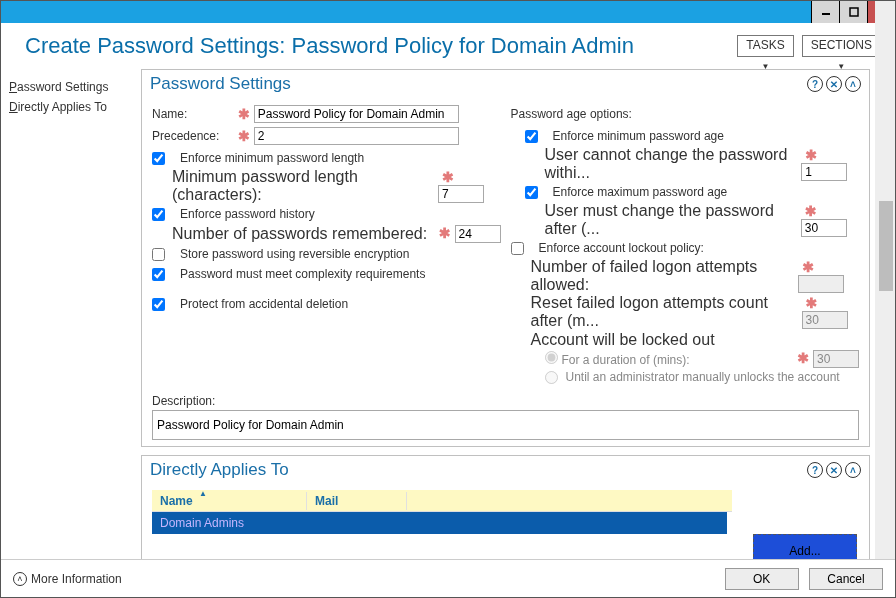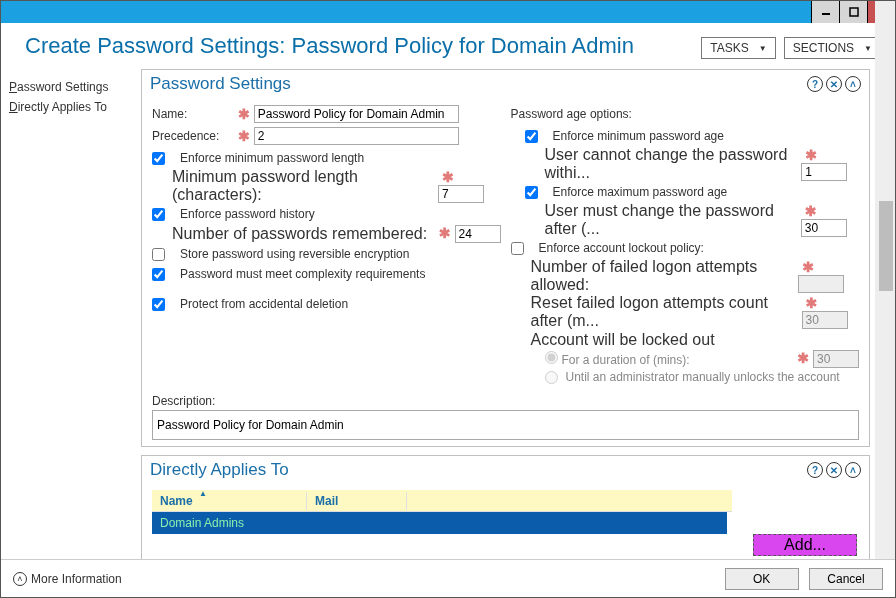--- a/index.html
+++ b/index.html
@@ -3,23 +3,23 @@
 <meta charset="utf-8">
 <style>
   * { box-sizing: border-box; font-family: "Segoe UI", Tahoma, sans-serif; }
   body { margin: 0; background: #fff; width: 896px; height: 598px; overflow: hidden; position: relative; border: 1px solid #555; }
   .titlebar { height: 22px; background: #1ba1e2; position: relative; }
   .winbtns { position: absolute; right: 0; top: 0; display: flex; }
   .winbtn { width: 28px; height: 22px; border-left: 1px solid #000; display: flex; align-items: center; justify-content: center; font-size: 11px; font-weight: bold; }
   .winbtn.min { background: #d6d6d6; }
   .winbtn.max { background: #d6d6d6; }
   .winbtn.cls { background: #c75050; color: #000; }
-  .header { display: flex; align-items: flex-end; justify-content: space-between; padding: 10px 14px 10px 24px; color: #0a6ea9; font-size: 22px; font-weight: 300; }
+  .header { display: flex; align-items: center; justify-content: space-between; padding: 10px 14px 10px 24px; color: #0a6ea9; font-size: 22px; font-weight: 300; }
   .hdr-btns { display: flex; gap: 8px; }
-  .dropbtn { border: 1px solid #777; background: #fff; color: #333; font-size: 12px; padding: 2px 8px; display: flex; align-items: center; gap: 10px; height: 22px; }
+  .dropbtn { border: 1px solid #777; background: #fff; color: #333; font-size: 12px; padding: 2px 8px; display: flex; align-items: center; gap: 10px; height: 22px; flex-direction: column; }
   .dropbtn .tri { font-size: 8px; color:#333; }
   .layout { display: flex; height: 505px; }
   .sidenav { width: 140px; padding: 8px 6px; font-size: 12px; color: #333; }
   .sidenav div { padding: 3px 2px; cursor: pointer; }
   .sidenav .accel { text-decoration: underline; }
   .main { flex: 1; padding-right: 25px; overflow: hidden; position:relative;}
   .section { border: 1px solid #c0c0c0; margin-bottom: 8px; background: #fff; position: relative; }
   .sect-head { display: flex; justify-content: space-between; align-items: center; padding: 4px 8px 4px 8px; font-size: 17px; color: #1a6fa8; font-weight: 300; }
   .sect-icons { display: flex; gap: 3px; }
   .sect-icons span { width: 16px; height: 16px; border: 1px solid #333; border-radius: 50%; display: flex; align-items: center; justify-content: center; font-size: 10px; font-weight: bold; cursor: pointer; }
@@ -37,23 +37,23 @@
   .sub { margin-left: 20px; display: flex; align-items: center; justify-content: space-between; min-height: 20px; }
   .sub-lbl { font-size: 16px; }
   .desc-lbl { margin-top: 8px; font-size: 12px; }
   .desc-box { width: 100%; height: 30px; border: 1px solid #a8a8a8; font-size: 12px; padding: 2px 4px; margin-top: 2px; }
   .tbl { width: 580px; font-size: 12px; }
   .tbl-head { display: flex; background: #fef9c3; border-bottom: 1px solid #ddd; height: 22px; align-items: center; font-weight: bold; }
   .tbl-col { color: #1a6fa8; padding: 2px 8px; position: relative; }
   .col-name { width: 155px; border-right:1px solid #e0e0e0;}
   .col-mail { width: 100px; border-right:1px solid #e0e0e0;}
   .sort-tri { color: #1a6fa8; font-size: 8px; margin-left: 2px; position: absolute; top:-3px; left:45px;}
-  .tbl-row { background: #0b5cab; color: #86efac; padding: 4px 8px; height: 22px; display: flex; align-items: center; width: 575px; }
+  .tbl-row { background: #0b5cab; color: #c4b5fd; padding: 4px 8px; height: 22px; display: flex; align-items: center; width: 575px; }
   .applies-btns { position: absolute; right: 12px; top: 50px; display: flex; flex-direction: column; gap: 6px; }
-  .applies-btns button { width: 104px; height: 22px; border: 1px solid #999; background: #d946ef; font-size: 16px; }
+  .applies-btns button { width: 104px; height: 33px; border: 1px solid #999; background: #1d4ed8; font-size: 12px; }
   .applies-btns button.add { border: 1px dashed #555; }
   .footer { position: absolute; bottom: 0; left: 0; right: 0; height: 38px; border-top: 1px solid #ccc; display: flex; align-items: center; justify-content: space-between; padding: 0 12px; background:#fff;}
   .more-info { display: flex; align-items: center; gap: 4px; font-size: 12px; color: #333; }
   .more-info .circ { width: 14px; height: 14px; border: 1px solid #333; border-radius: 50%; display: flex; align-items: center; justify-content: center; font-size: 9px; }
   .foot-btns button { width: 74px; height: 22px; border: 1px solid #999; background: #ededed; font-size: 12px; margin-left: 6px; }
   .radio-row { display:flex; align-items:center; gap:4px; margin-left:20px; min-height:18px; font-size:12px;}
   .radio-row input[type=radio]{ margin:0 4px 0 0;}
   .radio-row.dis { color:#888;}
   .rscroll { position:absolute; right:0; top:0; width:20px; height:560px; background:#eee;}
   .rscroll .thumb { position:absolute; right:2px; top:200px; width:14px; height:90px; background:#bdbdbd;}

